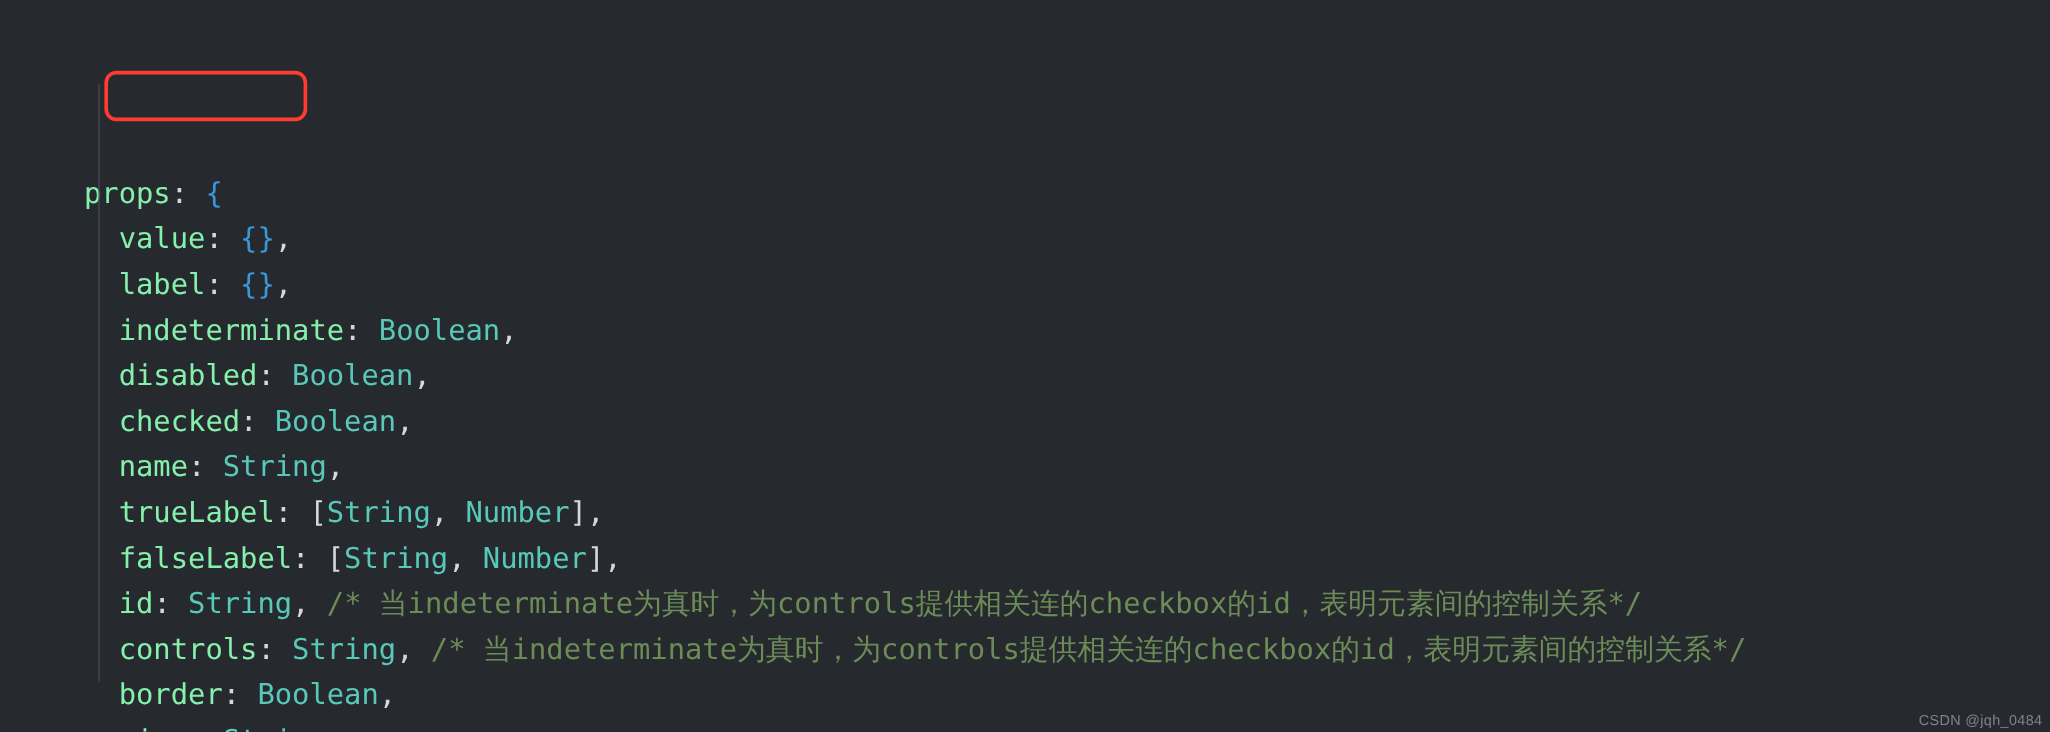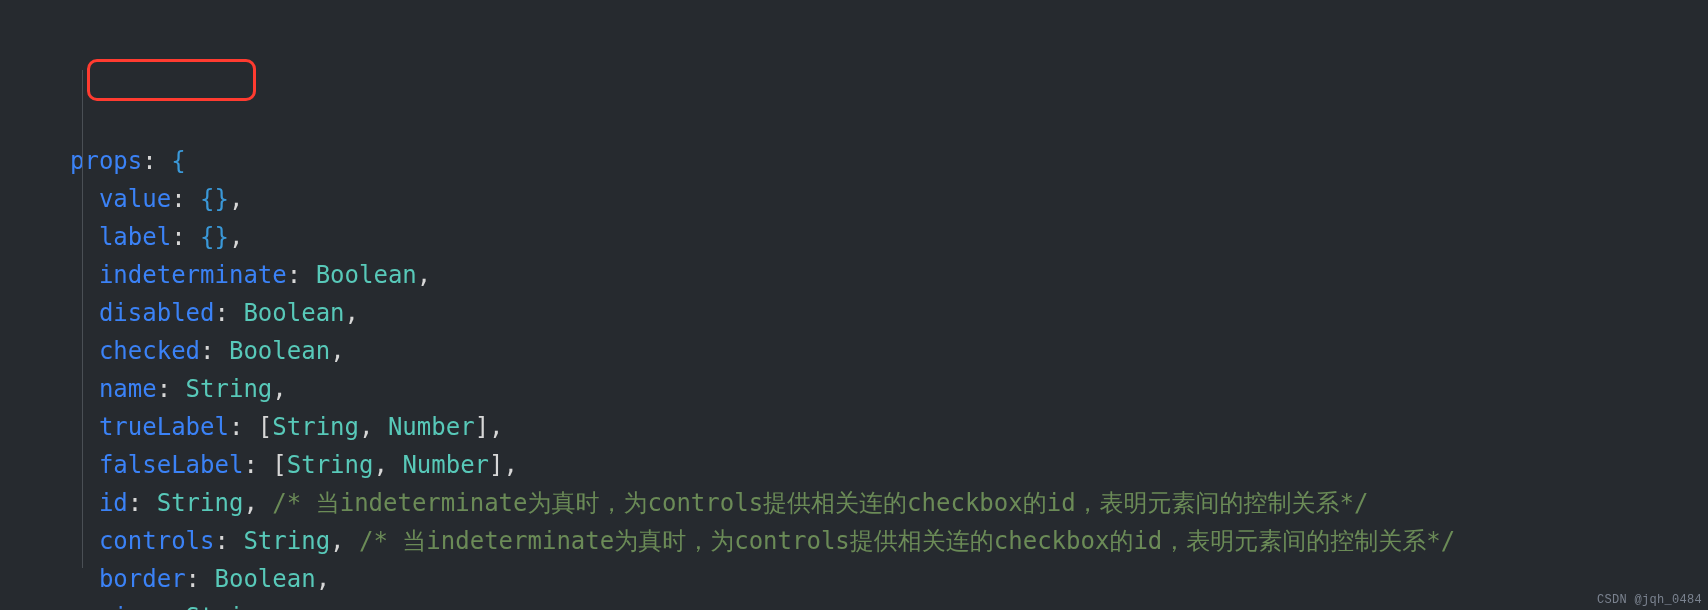--- a/index.html
+++ b/index.html
@@ -21,30 +21,30 @@
   }
   .line{ display:block; white-space:pre; }
   .ind-bar{
     position:absolute;
     left:82px;
     top:70px;
     width:1px;
     height:498px;
     background:#4a4f55;
   }
-  .tok-key      { color:#3b82f6; }  
+  .tok-key      { color:#86efac; }  
   .tok-punct    { color:#d7d7d7; }  
   .tok-brace    { color:#3a98d8; }  
   .tok-type     { color:#58c9b9; }  
   .tok-comment  { color:#6b8b57; }  
   .watermark{
     position:absolute;
     right:6px;
     bottom:4px;
-    font-family:Liberation Mono, monospace;
+    font-family:Liberation Sans, sans-serif;
     font-size:12px;
     line-height:12px;
     color:#7b8390;
     letter-spacing:.3px;
     white-space:nowrap;
   }
   .hl-box{
     position:absolute;
     border:3px solid #ff3b30;
     border-radius:10px;

